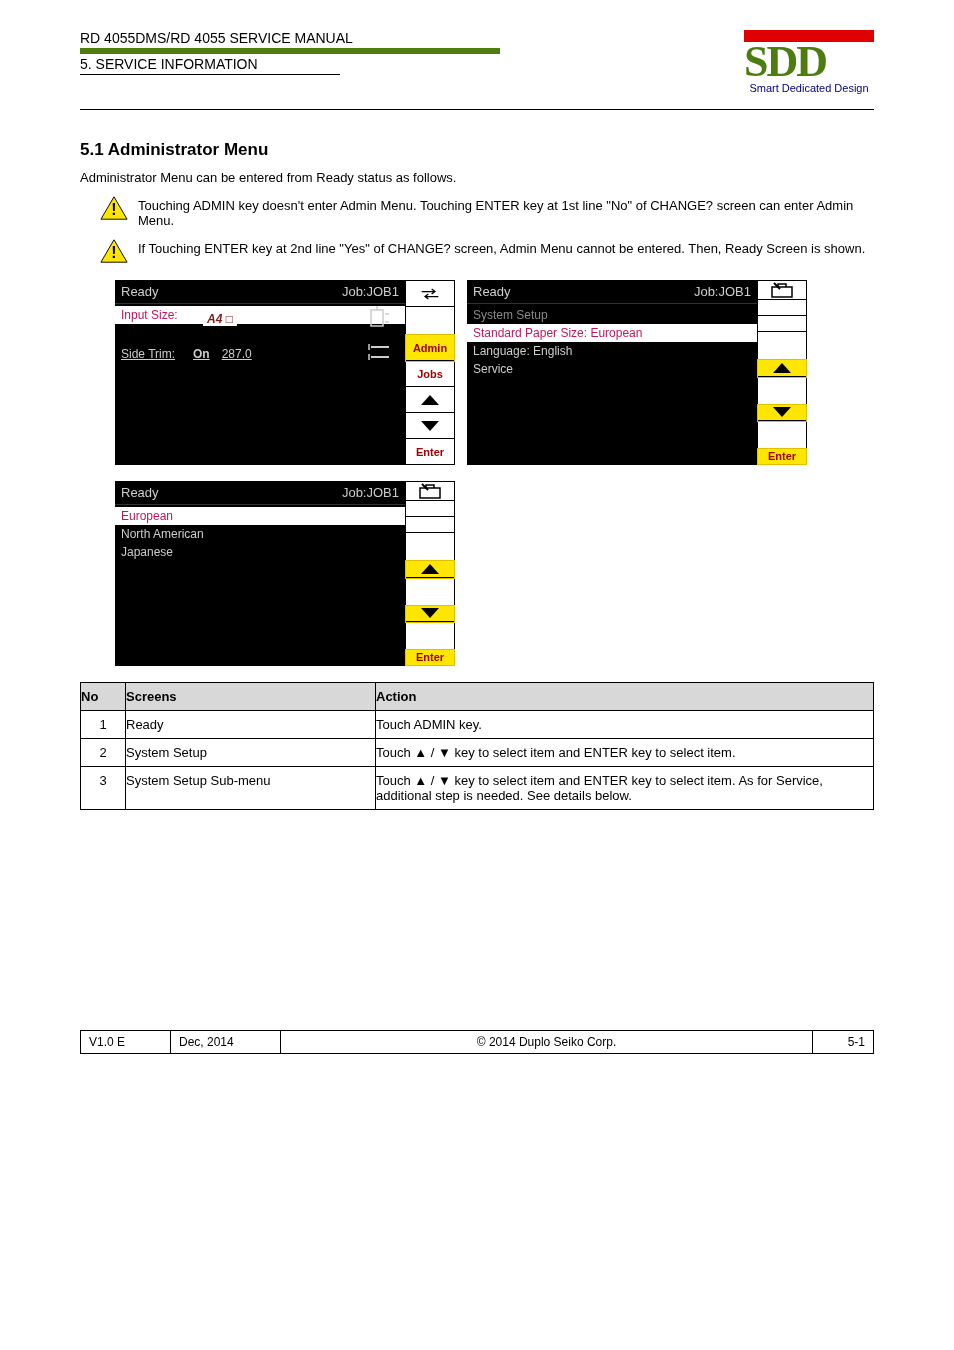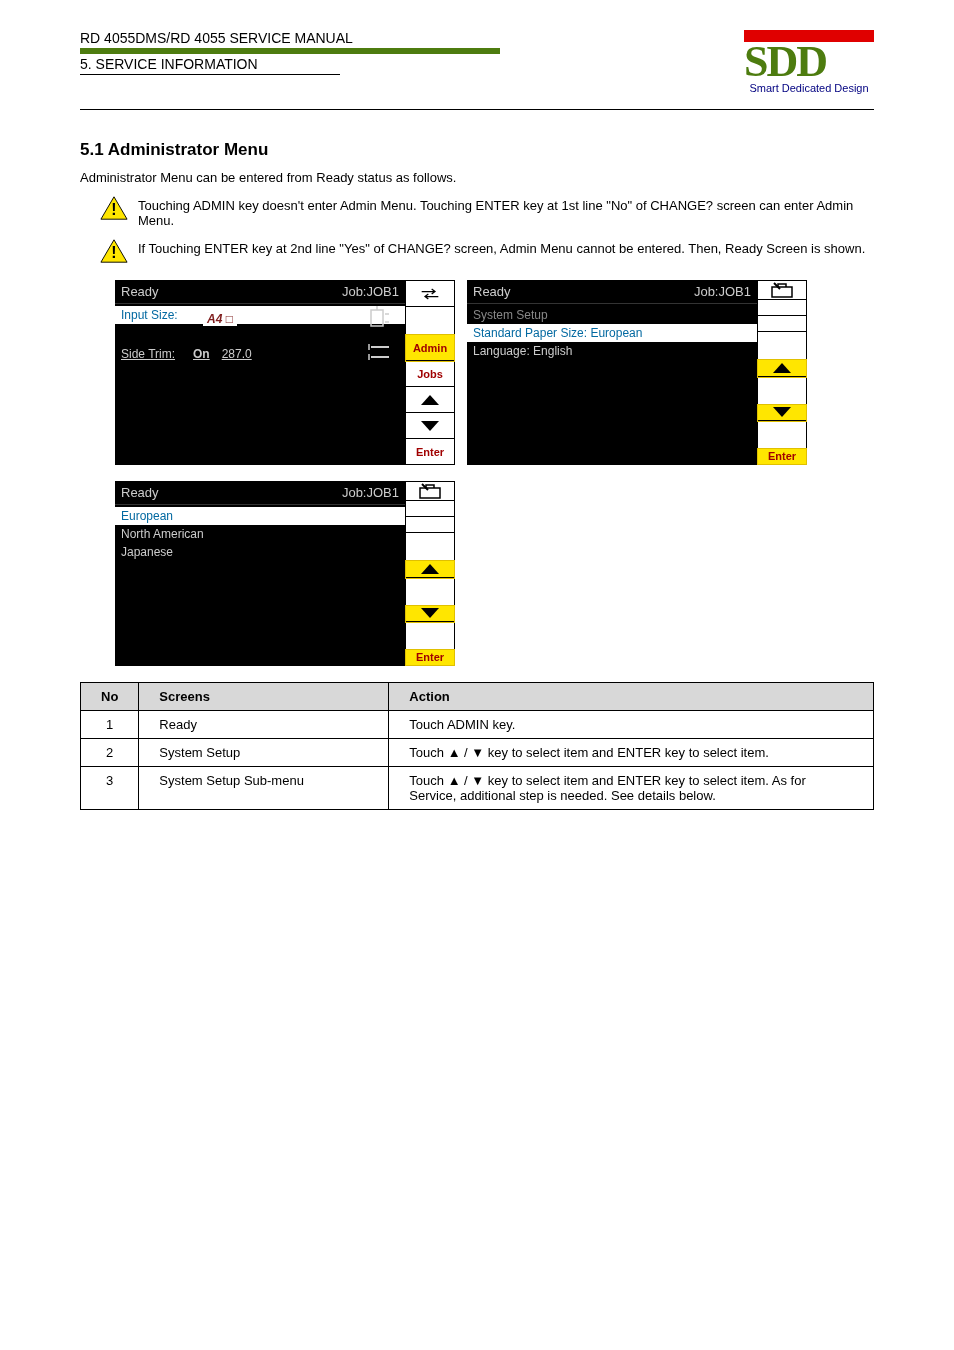--- a/index.html
+++ b/index.html
@@ -121,21 +121,21 @@
       font-size: 12px;
     }
     .lcd-row {
       padding: 2px 6px;
       color: #ccc;
       display: flex;
       align-items: center;
     }
     .lcd-row.highlighted {
       background: #fff;
-      color: #0369a1;
+      color: #be185d;
     }
     .lcd-sidebar {
       width: 50px;
       display: flex;
       flex-direction: column;
       background: #fff;
       border: 1px solid #000;
     }
     .lcd-sidebar-cell {
       flex: 1;
@@ -161,21 +161,21 @@
     .bold { font-weight: bold; }
 
     table.steps {
       border-collapse: collapse;
       width: 100%;
       margin-top: 10px;
       font-size: 13px;
     }
     table.steps th, table.steps td {
       border: 1px solid #000;
-      padding: 6px 20px;
+      padding: 6px 0;
       vertical-align: top;
       text-align: left;
     }
     table.steps th {
       background: #d8d8d8;
       font-weight: bold;
     }
     table.steps td.num {
       text-align: center;
       width: 45px;
@@ -307,20 +307,21 @@
     <div class="lcd-screen">
       <div class="lcd-left">
         <div class="lcd-status">
           <span>Ready</span>
           <span>Job:JOB1</span>
         </div>
         <div class="lcd-body">
           <div class="lcd-row" style="color:#888;">System Setup</div>
           <div class="lcd-row highlighted">Standard Paper Size: European</div>
           <div class="lcd-row">Language: English</div>
+          <div class="lcd-row">Service</div>
         </div>
       </div>
       <div class="lcd-sidebar">
         <div class="lcd-sidebar-cell toolbox-icon">
           <svg viewBox="0 0 24 18">
               <rect x="2" y="6" width="20" height="10" fill="none" stroke="#000" stroke-width="1.5"></rect>
               <path d="M8 6 L8 3 L16 3 L16 6" fill="none" stroke="#000" stroke-width="1.5"></path>
               <path d="M4 2 L10 8" stroke="#000" stroke-width="2"></path>
             </svg>
         </div>
@@ -399,14 +400,20 @@
         <td>Touch ▲ / ▼ key to select item and ENTER key to select item.</td>
       </tr>
       <tr>
         <td class="num">3</td>
         <td class="scrcol">System Setup Sub-menu</td>
         <td>Touch ▲ / ▼ key to select item and ENTER key to select item. As for Service, additional step is needed. See details below.</td>
       </tr>
     </tbody>
   </table>
 
+  <div class="footer">
+    <div class="footer-cell c1">V1.0 E</div>
+    <div class="footer-cell c2">Dec, 2014</div>
+    <div class="footer-cell c3">© 2014 Duplo Seiko Corp.</div>
+    <div class="footer-cell c4">5-1</div>
+  </div>
 
 </div>
 
 </body></html>

